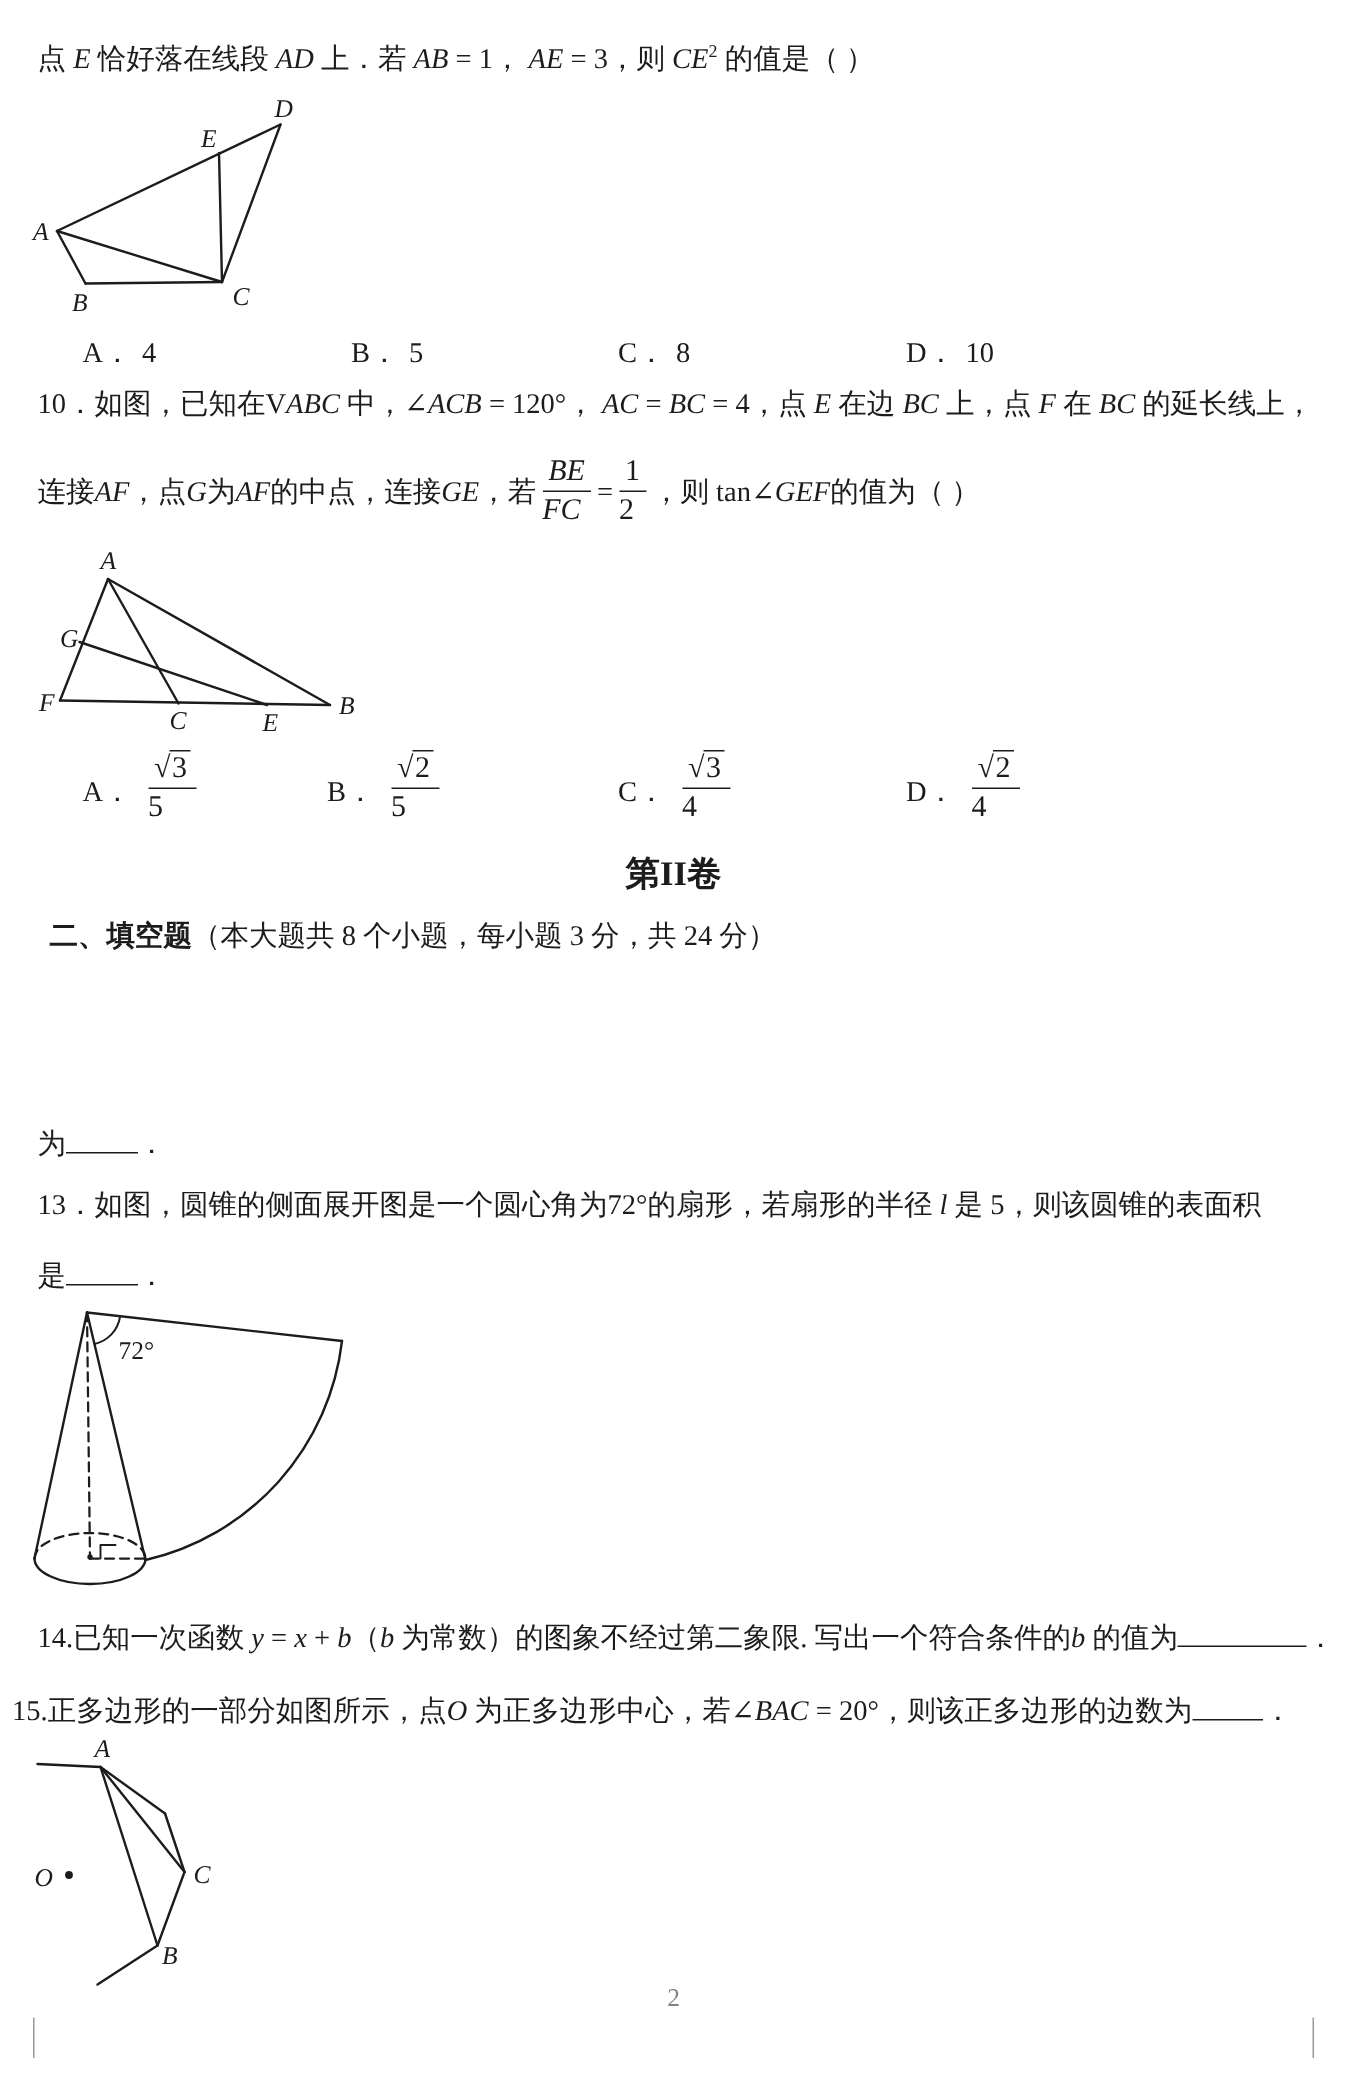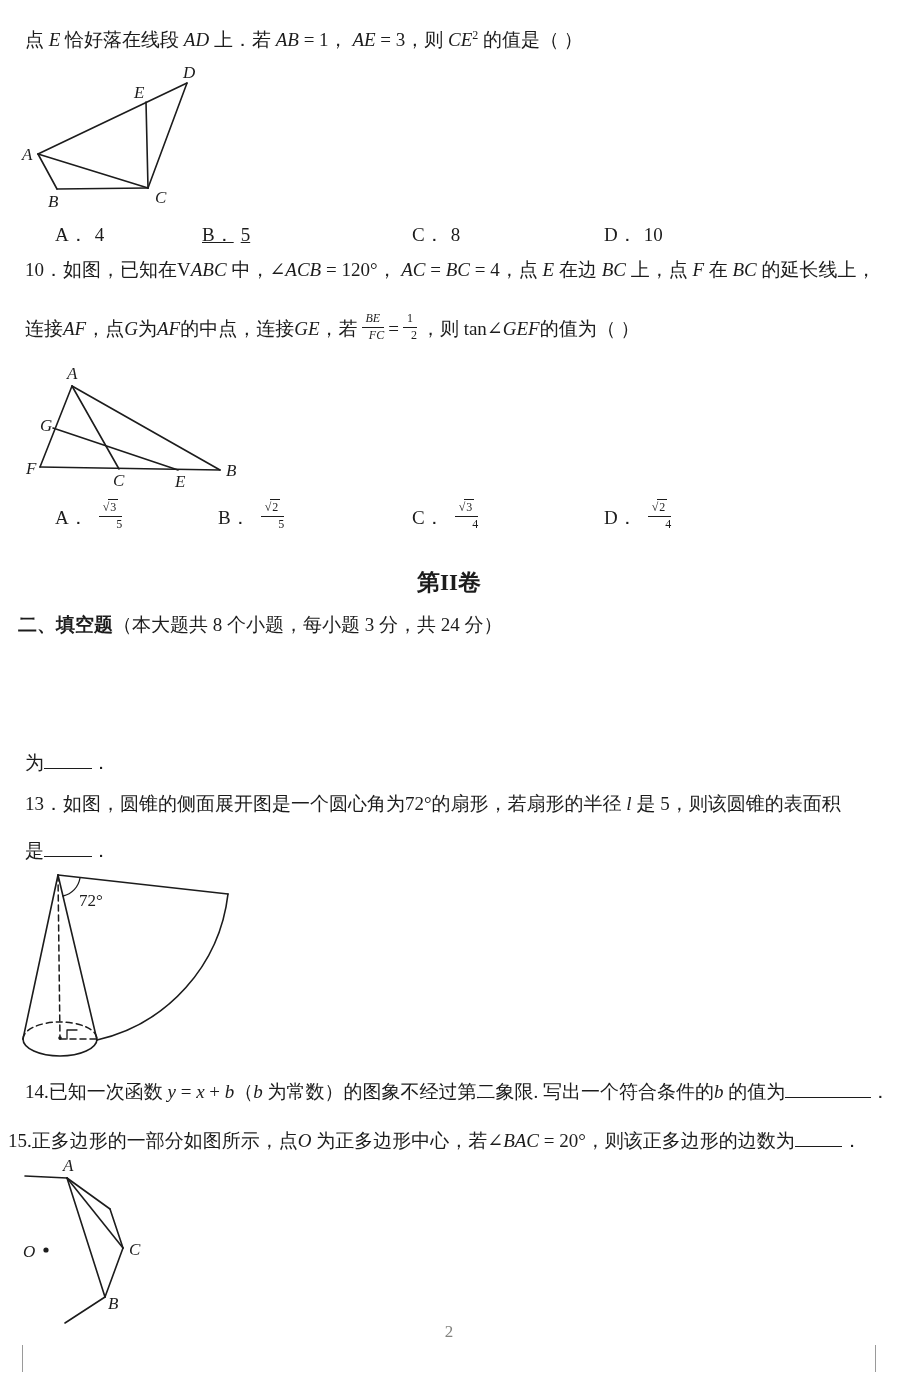--- a/index.html
+++ b/index.html
@@ -22,23 +22,23 @@
   .mi{font-style:italic;font-family:"Liberation Serif","DejaVu Serif",serif;}
   sup.msup{font-size:12px;line-height:0;}
   .blank{
     display:inline-block;
     border-bottom:1.4px solid #1c1c1c;
     height:1.05em;
     vertical-align:baseline;
   }
   .frac{
     display:inline-block;
-    text-align:right;
+    text-align:left;
     vertical-align:middle;
-    font-size:12px;
+    font-size:20px;
     line-height:1.15;
     margin:0 4px;
     position:relative;
     top:-2px;
   }
   .fnum{display:block;border-bottom:1.5px solid #1c1c1c;padding:0 4px 1px;}
   .fden{display:block;padding-top:1px;}
   .sq{letter-spacing:-1px;}
   .rad{border-top:1.4px solid #1c1c1c;padding:0 2px;letter-spacing:0;}
   .ans-item{position:absolute;font-size:19px;white-space:nowrap;}
@@ -86,21 +86,21 @@
     <text x="10" y="100">A</text>
     <text x="36" y="147">B</text>
     <text x="143" y="143">C</text>
     <text x="171" y="18">D</text>
     <text x="122" y="38">E</text>
   </svg>
 
   <div class="ans-item" style="left:55px;top:222px;">
     <span class="ans-label">A．</span><span>4</span>
   </div>
-  <div class="ans-item" style="left:202px;top:222px;text-decoration:underline;">
+  <div class="ans-item" style="left:234px;top:222px;">
     <span class="ans-label">B．</span><span>5</span>
   </div>
   <div class="ans-item" style="left:412px;top:222px;">
     <span class="ans-label">C．</span><span>8</span>
   </div>
   <div class="ans-item" style="left:604px;top:222px;">
     <span class="ans-label">D．</span><span>10</span>
   </div>
 
   <div class="ln" style="left:25px;top:257px;"><span class="t">10．如图，已知在V</span><span class="mi">ABC</span><span class="t"> 中，∠</span><span class="mi">ACB</span><span class="t"> = 120°， </span><span class="mi">AC</span><span class="t"> = </span><span class="mi">BC</span><span class="t"> = 4，点 </span><span class="mi">E</span><span class="t"> 在边 </span><span class="mi">BC</span><span class="t"> 上，点 </span><span class="mi">F</span><span class="t"> 在 </span><span class="mi">BC</span><span class="t"> 的延长线上，</span></div>
@@ -154,21 +154,21 @@
     <span class="ans-label">C．</span>
       <span><span class="frac"><span class="fnum"><span class="sq">√</span><span class="rad">3</span></span><span class="fden">4</span></span></span>
   </div>
   <div class="ans-item ans-frac-item" style="left:604px;top:503px;">
     <span class="ans-label">D．</span>
       <span><span class="frac"><span class="fnum"><span class="sq">√</span><span class="rad">2</span></span><span class="fden">4</span></span></span>
   </div>
 
   <div class="part-title" style="top:567px;">第II卷</div>
 
-  <div class="ln" style="left:18px;top:612px;">
+  <div class="ln" style="left:33px;top:612px;">
     <span class="sec-bold">二、填空题</span><span>（本大题共 8 个小题，每小题 3 分，共 24 分）</span>
   </div>
 
 
   <div class="ln" style="left:25px;top:748px;"><span class="t">为</span><span class="blank" style="width: 47.5px;"></span><span class="t">．</span></div>
 
   <div class="ln" style="left:25px;top:791px;"><span class="t">13．如图，圆锥的侧面展开图是一个圆心角为72°的扇形，若扇形的半径 </span><span class="mi">l</span><span class="t"> 是 5，则该圆锥的表面积</span></div>
   <div class="ln" style="left:25px;top:836px;"><span class="t">是</span><span class="blank" style="width: 47.5px;"></span><span class="t">．</span></div>
 
   <svg class="fig" style="left:15px;top:866px;" width="225" height="200" viewBox="0 0 225 200">

